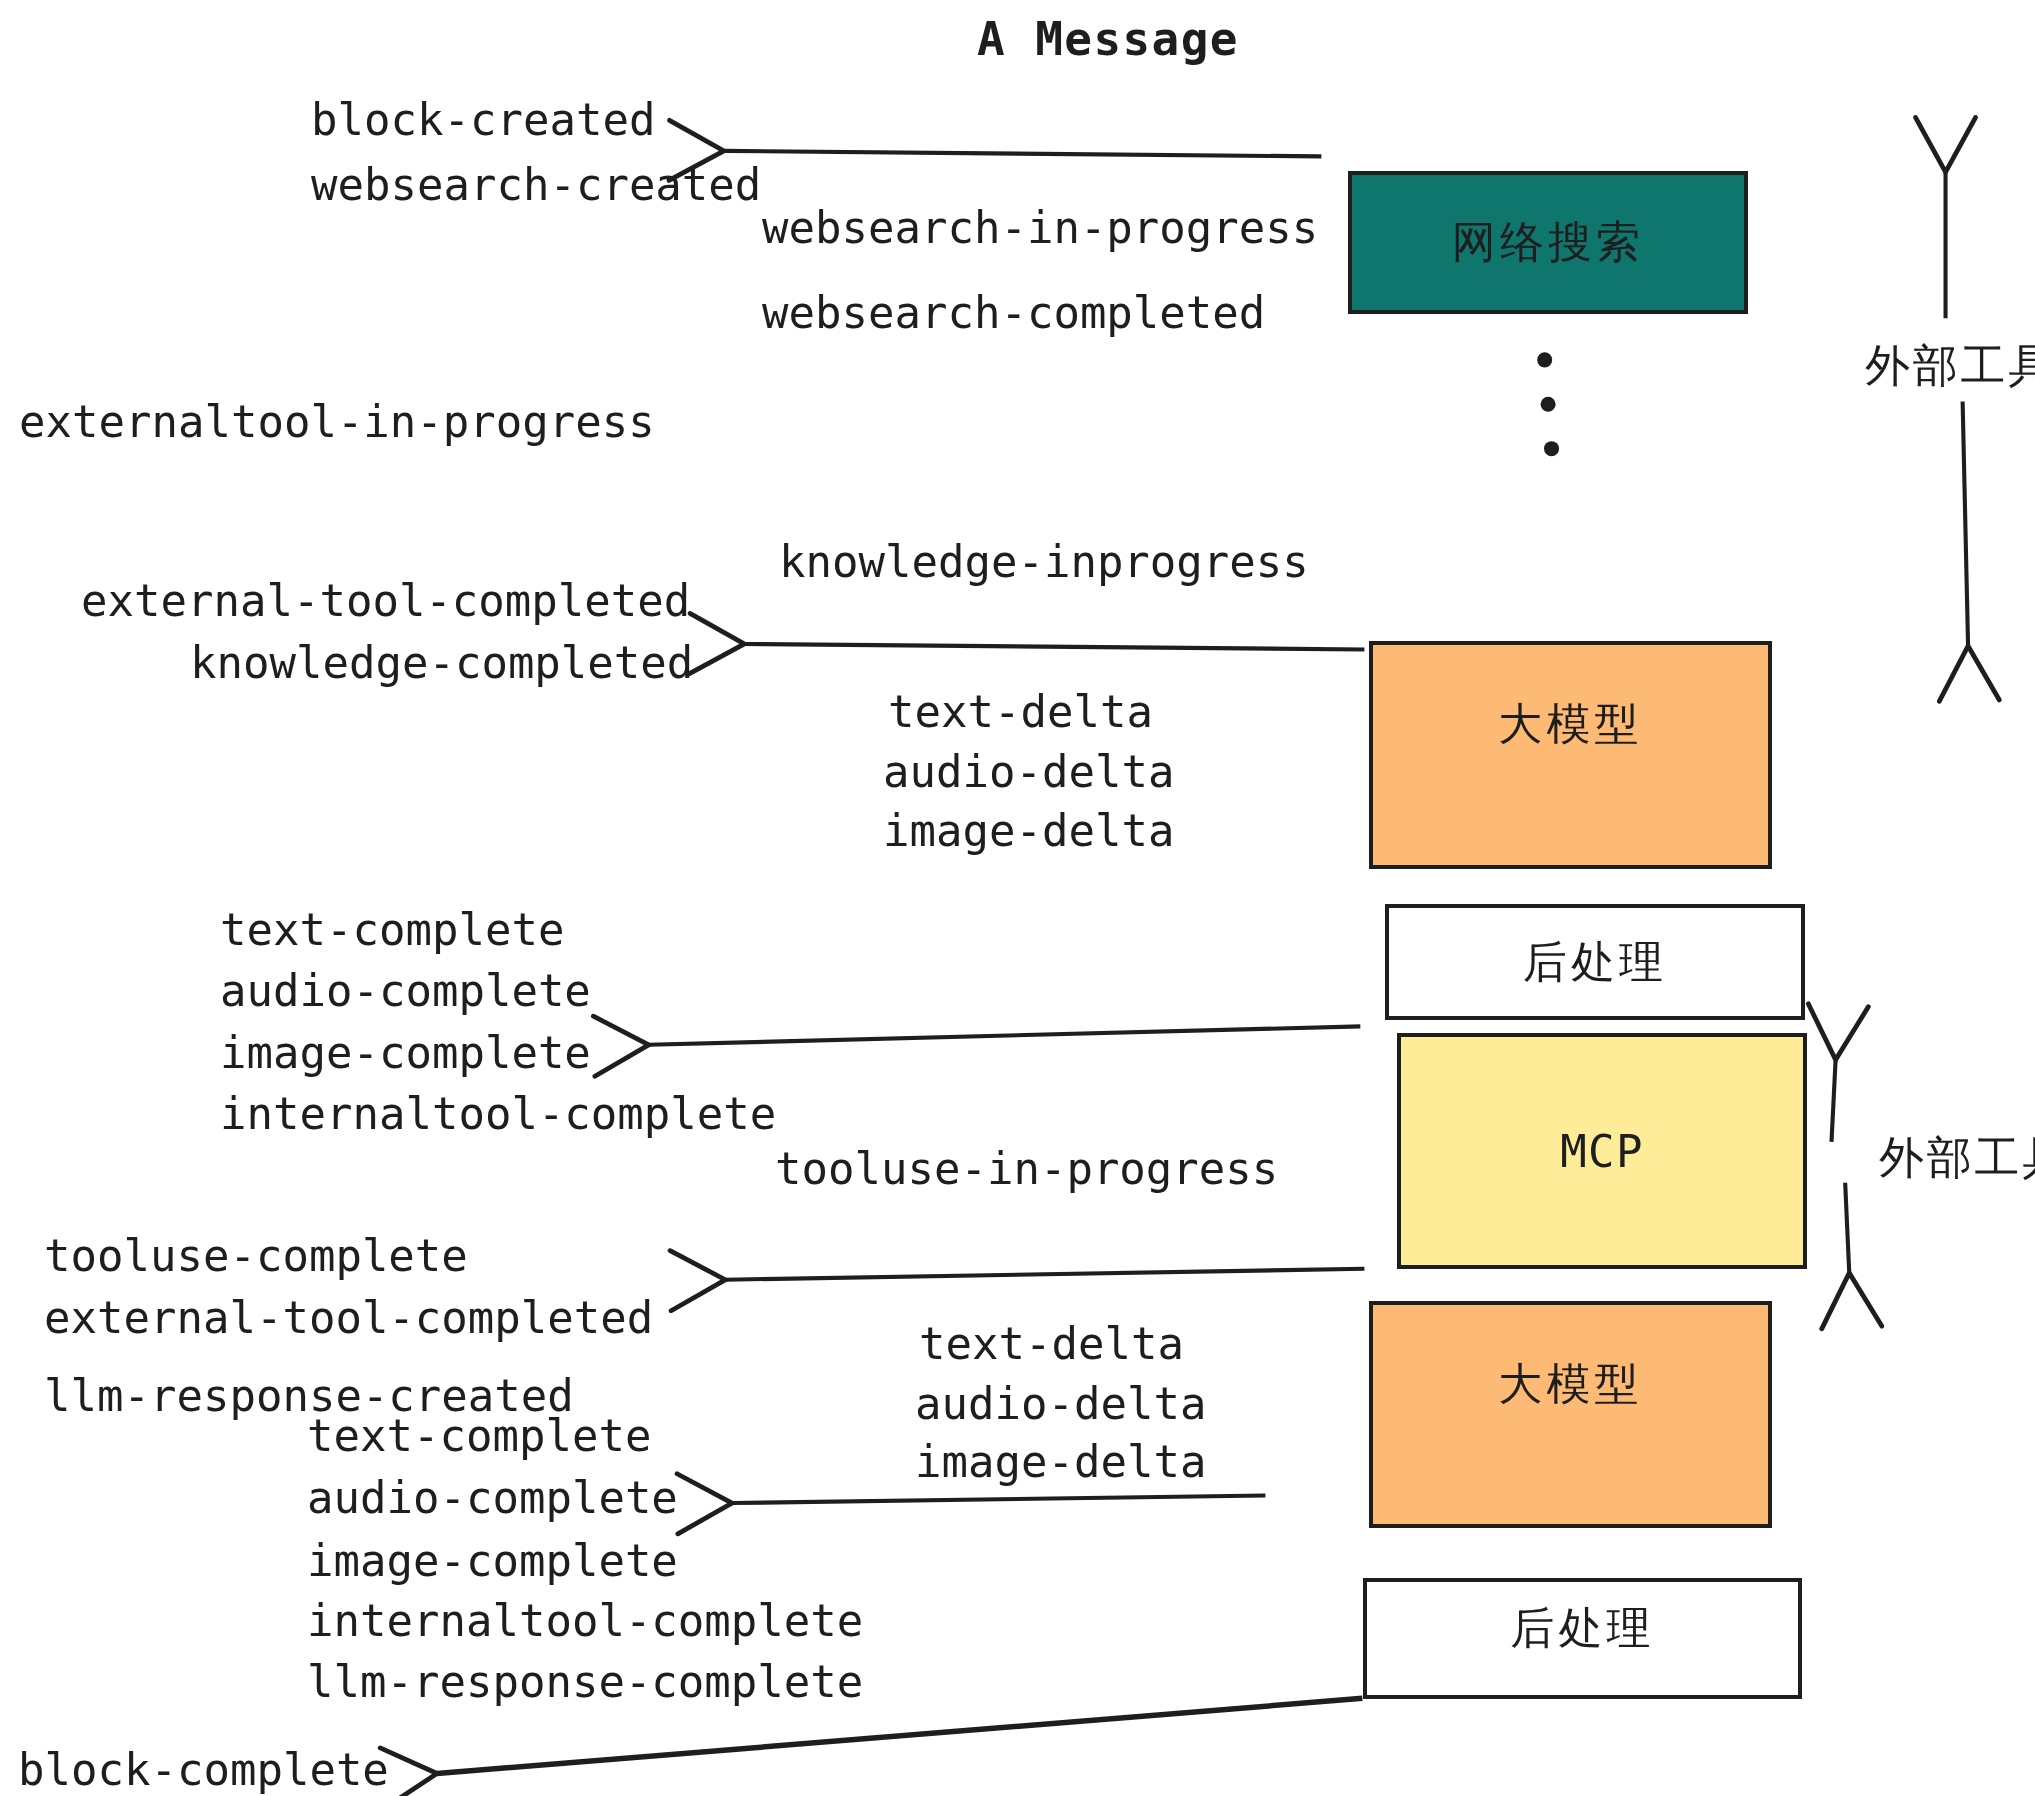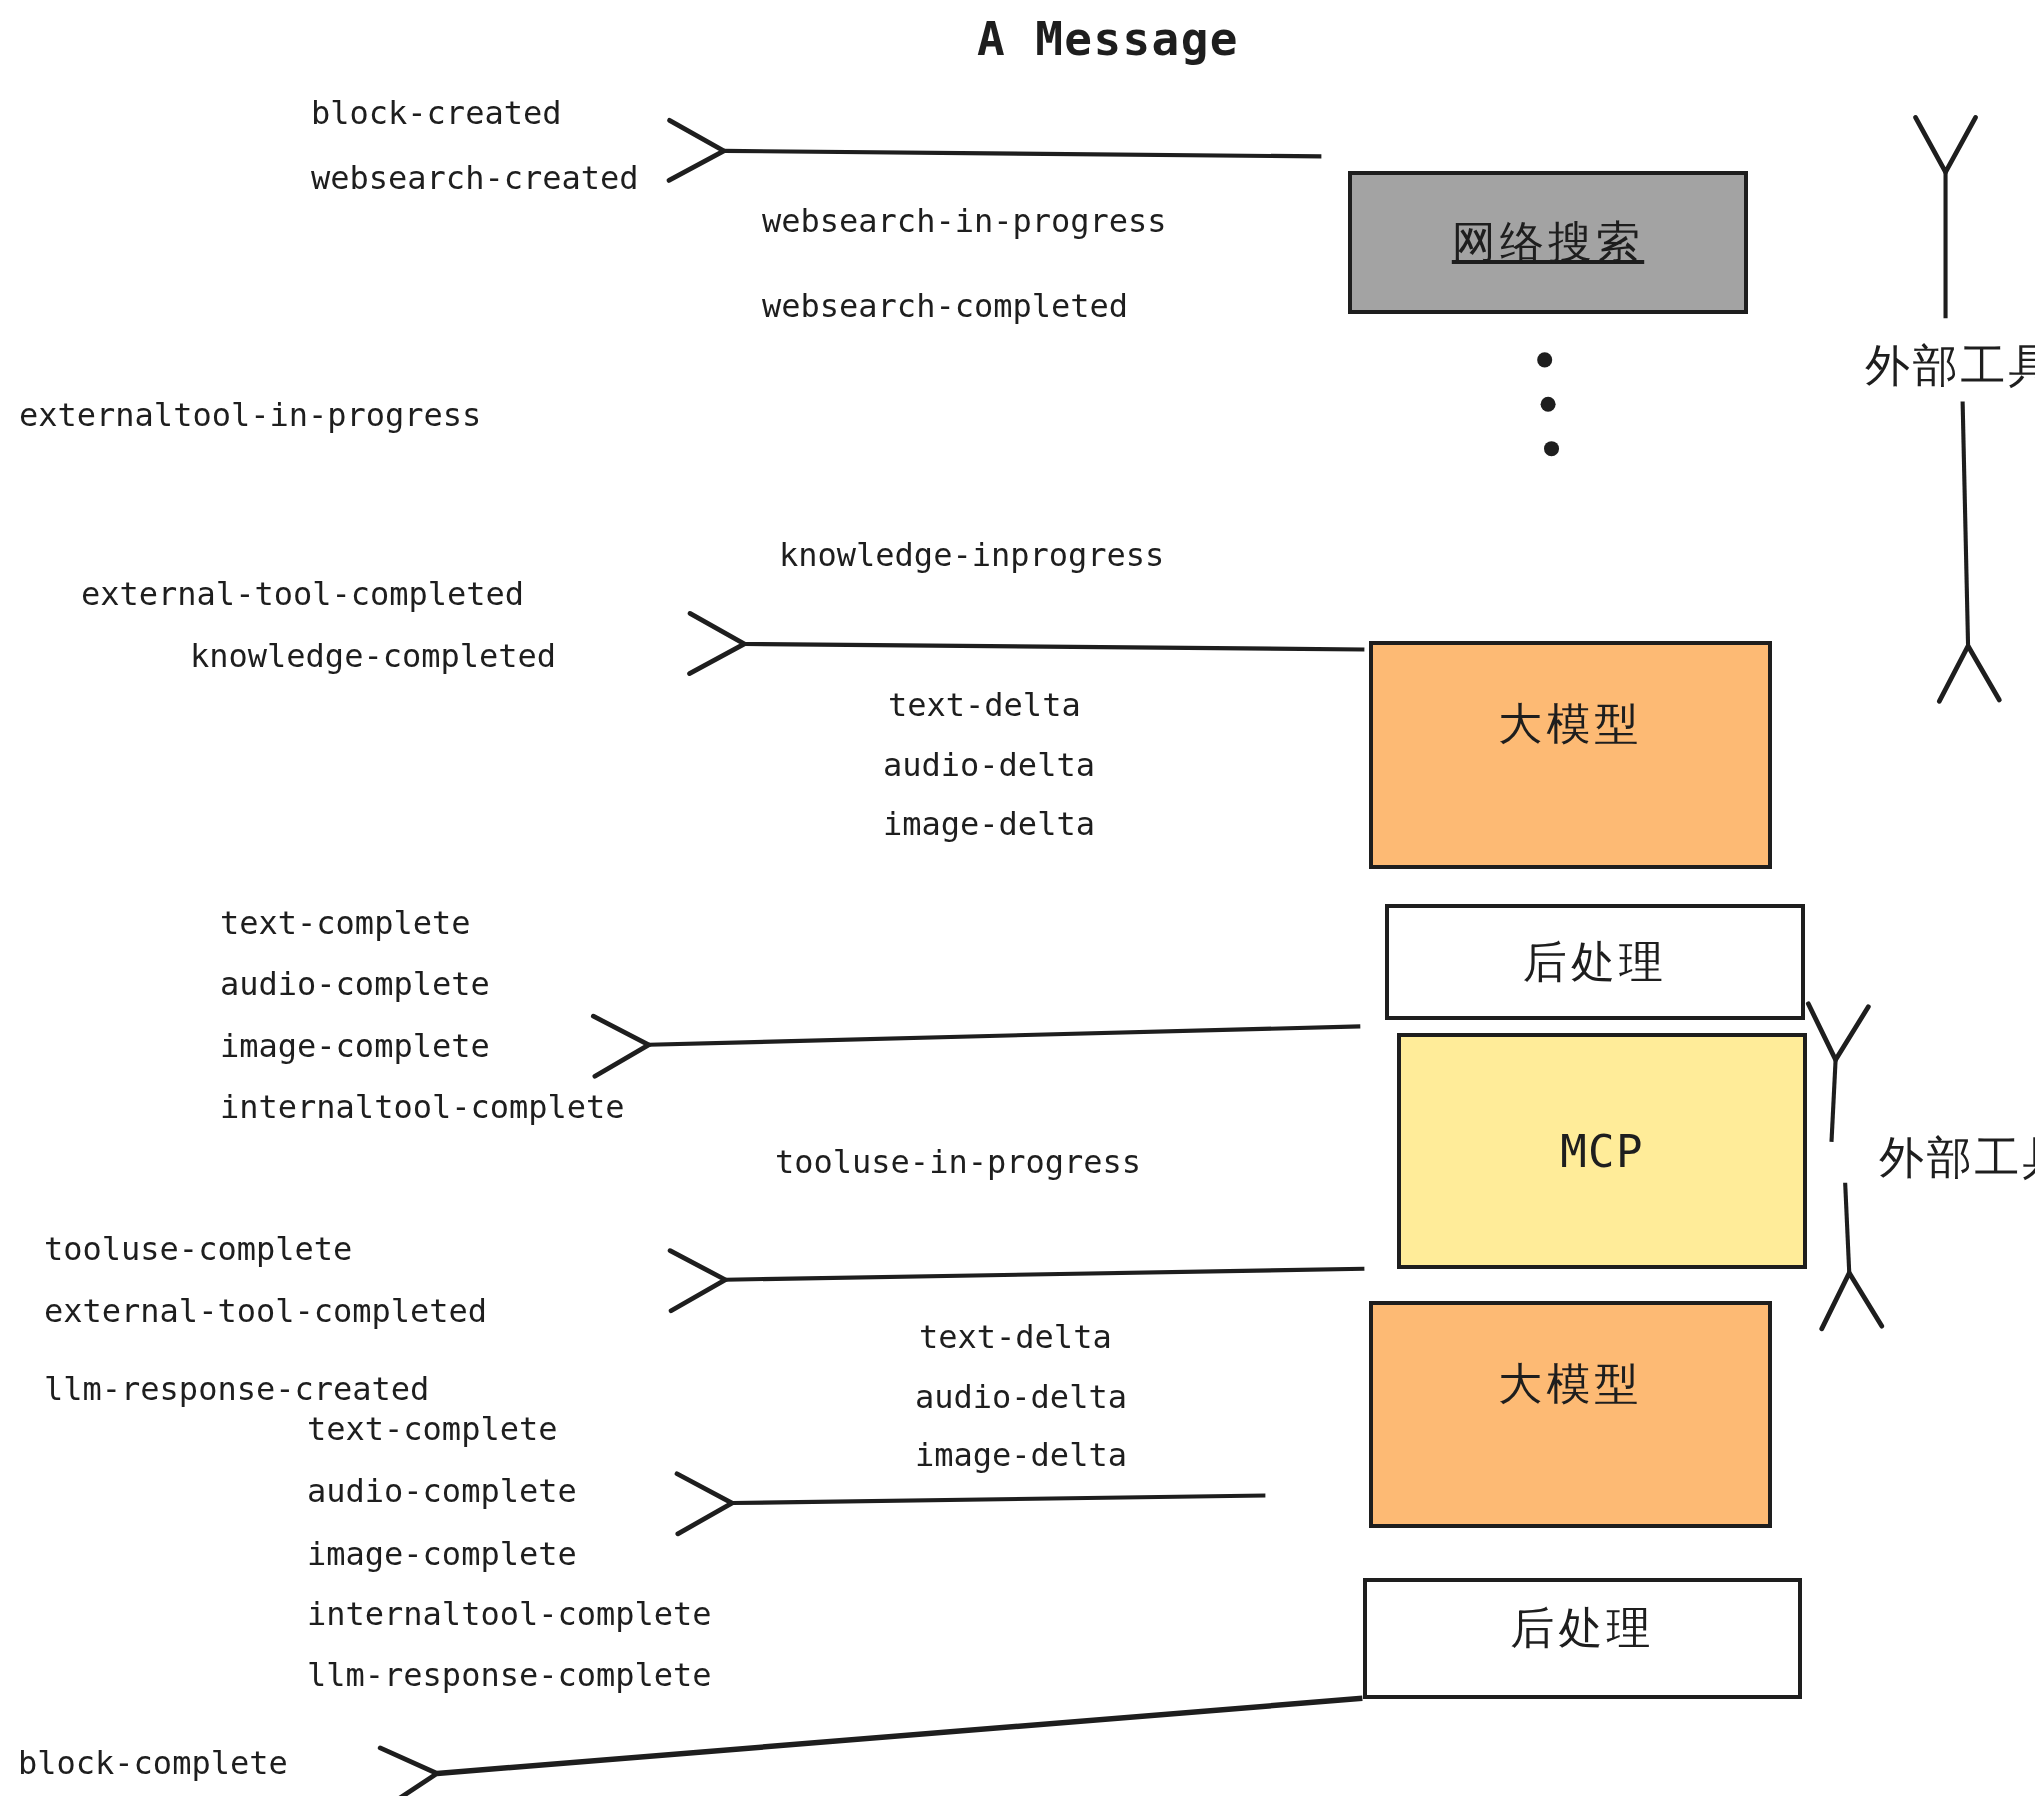--- a/index.html
+++ b/index.html
@@ -14,37 +14,37 @@
   }
   .title{
     position:absolute;
     font-size:46px;
     font-weight:bold;
     letter-spacing:1.4px;
     white-space:nowrap;
   }
   .evt{
     position:absolute;
-    font-size:32px;
+    font-size:44px;
     white-space:nowrap;
     line-height:1.1;
   }
   .box{
     position:absolute;
     box-sizing:border-box;
     border:4.1px solid #1e1e1e;
     display:flex;
     align-items:center;
     justify-content:center;
     font-family:"DejaVu Sans", "Liberation Sans", sans-serif;
     font-size:44px;
     letter-spacing:4.1px;
     white-space:nowrap;
   }
-  .box.pink{background:#a3a3a3;text-decoration:underline;}
+  .box.pink{background:#0f766e;}
   .box.green{background:#fdba74;}
   .box.yellow{background:#ffec99;margin-left:28px;}
   .box.white{background:#ffffff;}
   .box.mono{font-family:"DejaVu Sans Mono", monospace;letter-spacing:1.4px;}
   .box.lift{padding-bottom:61px;}
   .box.lift-sm{padding-bottom:20.5px;}
   .side-label{
     position:absolute;
     font-family:"DejaVu Sans", "Liberation Sans", sans-serif;
     font-size:45px;

